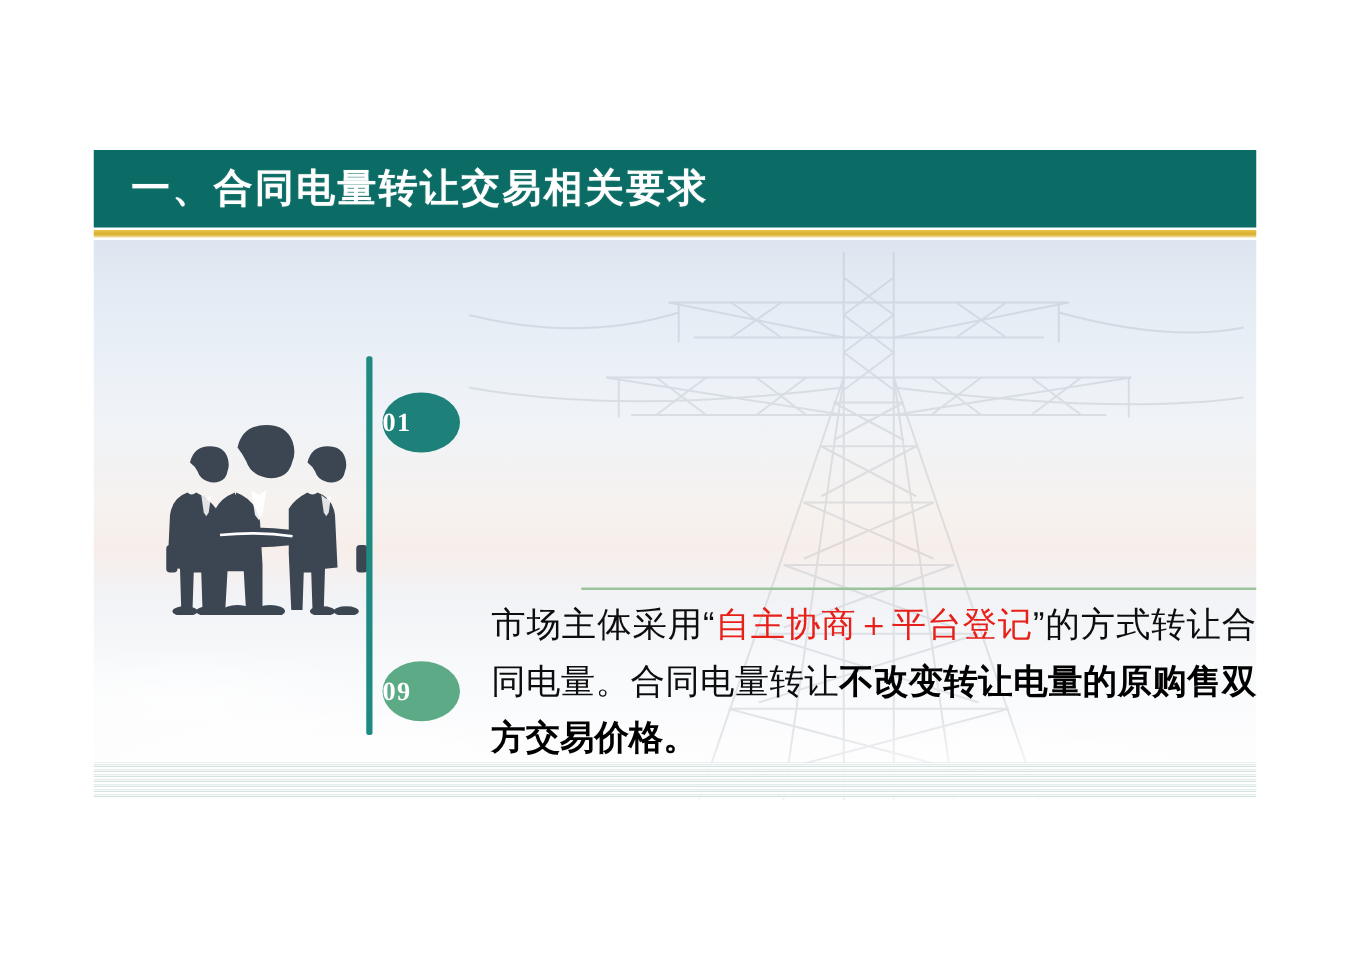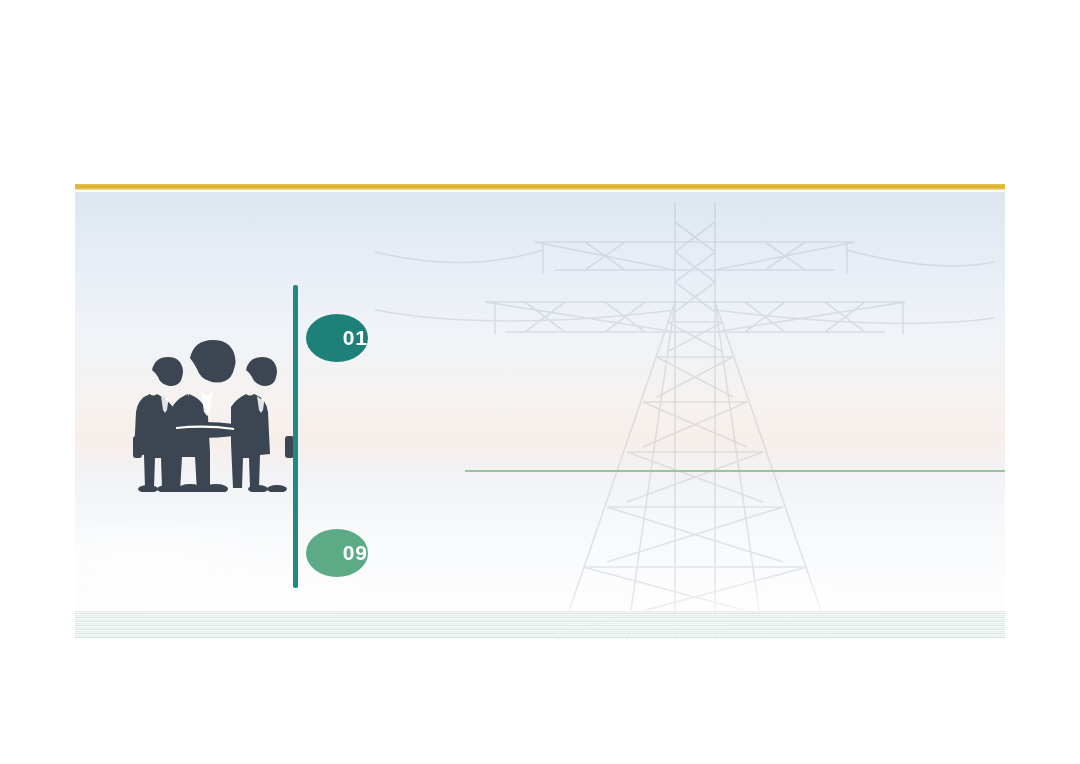--- a/index.html
+++ b/index.html
@@ -113,25 +113,26 @@
   }
 
   
   .badge {
     position: absolute;
     width: 62px;
     height: 48px;
     border-radius: 50%;
     display: flex;
     align-items: center;
-    justify-content: flex-end;
+    justify-content: flex-start;
     color: #ffffff;
     font-weight: bold;
     font-size: 21px;
     letter-spacing: 1px;
+    font-family: Liberation Serif, serif;
   }
   .badge-01 { left: 231px; top: 194px; background: #1d8179; }
   .badge-02 { left: 231px; top: 409px; background: #5cab86; }
 
   
   .para {
     position: absolute;
     left: 318px;
     width: 612px;
     color: #0d0d0d;
@@ -220,20 +221,23 @@
           <path d="M340 128 Q520 150 620 136"></path>
           <path d="M0 70 Q90 92 168 68"></path>
           <path d="M472 68 Q560 92 620 80"></path>
         </g>
       </svg>
       <div class="bg-clouds"></div>
     </div>
 
     <div class="bottom-band"></div>
 
+    <div class="header-bar">
+      <div class="header-title">一、合同电量转让交易相关要求</div>
+    </div>
     <div class="header-gold"></div>
 
     <svg class="people-icon" viewBox="0 0 170 160">
       <g fill="#3c4552">
 
         <path d="M22 38 q3-13 16-13 q11 0 14 9 q2 6 0 11 q-1 6-6 8 q-5 2-10 0 q-6-2-8-8 q-2-4-6-7z"></path>
         <path d="M20 62 q-12 4-14 18 l-2 42 l10 1 l1 33 l9 0 l1-30 l6 0 l1 30 l9 0 l2-45
                  l0-36 q-6-8-16-13 q-4 3-7 0z"></path>
         <rect x="3" y="104" width="9" height="22" rx="3"></rect>
         <ellipse cx="18" cy="157" rx="10" ry="4"></ellipse>
@@ -274,15 +278,16 @@
       <span>01</span>
     </div>
 
     <div class="badge badge-02">
       <span>09</span>
     </div>
 
 
     <div class="sep-green"></div>
 
+    <div class="para para-2"><span>市场主体采用“</span><span class="red">自主协商＋平台登记</span><span>”的方式转让合同电量。合同电量转让</span><span class="blk-b">不改变转让电量的原购售双方交易价格。</span></div>
 
   </div>
 </div>
 
 </body></html>

